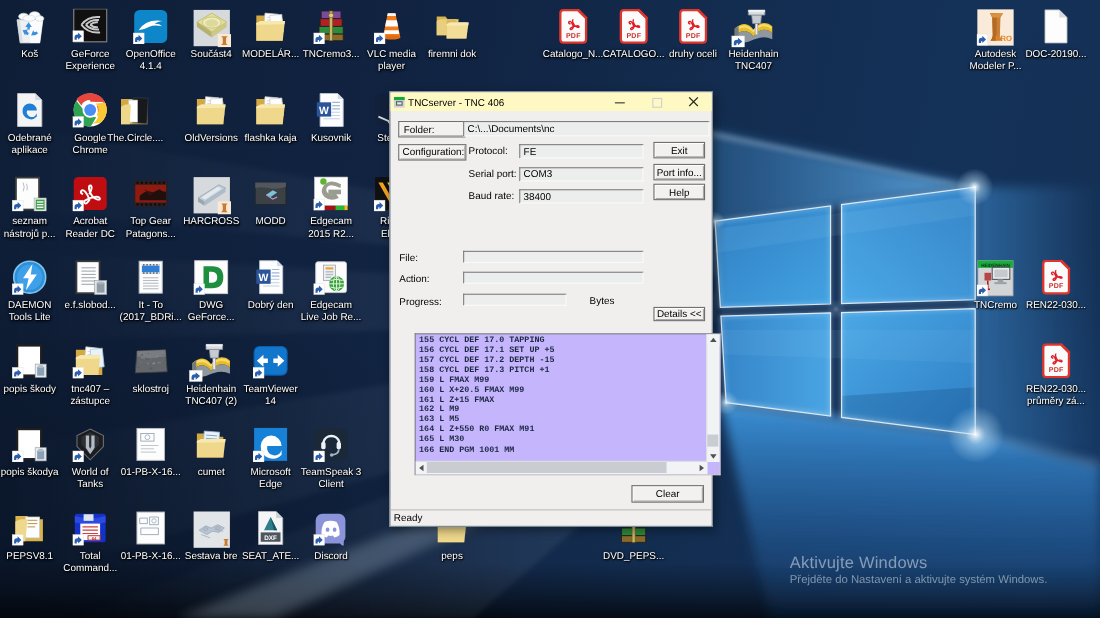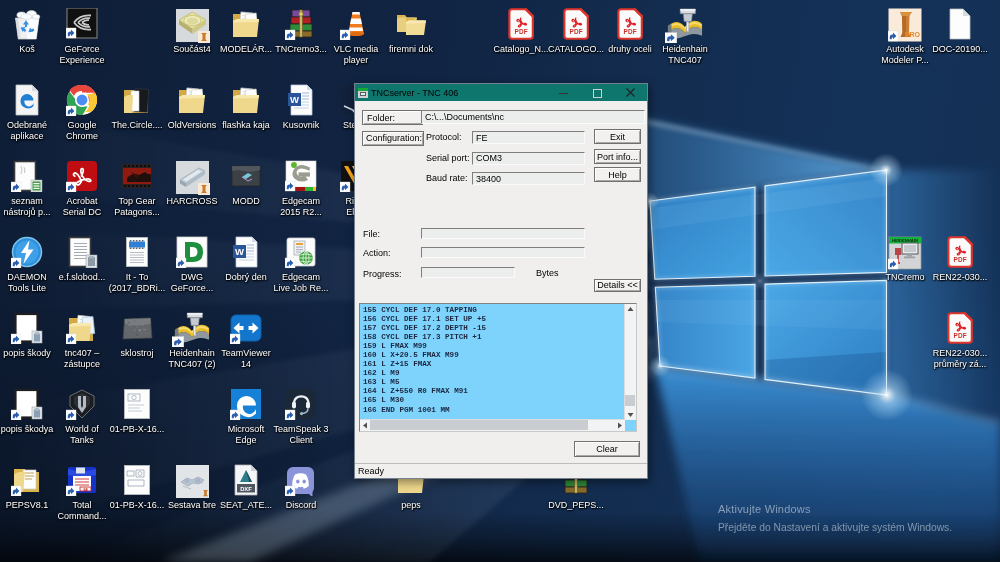--- a/index.html
+++ b/index.html
@@ -6,38 +6,38 @@
 background:
  linear-gradient(to bottom, rgba(0,0,0,0) 0%, rgba(0,0,0,0) 91%, rgba(4,9,16,.45) 96%, rgba(2,4,8,.8) 100%),
  radial-gradient(330px 300px at 1010px 440px, rgba(28,84,150,.25), rgba(28,84,150,0) 72%),
  radial-gradient(700px 600px at 0px 620px, rgba(2,6,12,.5), rgba(2,6,12,0) 70%),
  linear-gradient(100deg, #0f1e37 0%, #112443 40%, #132d50 62%, #143158 80%, #143055 94%, #132e52 100%);}
 .bgsvg{position:absolute;left:0;top:0;}
 .cell{position:absolute;width:80px;text-align:center;}
 .ich{display:flex;align-items:flex-start;justify-content:center;}
 .lb{margin-top:1px;font-size:9px;line-height:10.5px;color:#fff;
  text-shadow:0 1px 2px rgba(0,0,0,.95),0 0 3px rgba(0,0,0,.7),1px 1px 1px rgba(0,0,0,.8);}
-.wm1{position:absolute;left:718px;top:503px;font-size:11px;color:rgba(200,212,224,.62);letter-spacing:.2px;}
+.wm1{position:absolute;left:718px;top:503px;font-size:15px;color:rgba(200,212,224,.62);letter-spacing:.2px;}
 .wm2{position:absolute;left:718px;top:521.5px;font-size:10.3px;color:rgba(200,212,224,.60);}
 .win{position:absolute;left:354px;top:83px;width:292px;height:394px;background:#f0efed;
  border:1px solid #72808f;box-shadow:2px 3px 9px rgba(0,0,0,.45);font-size:9px;color:#111;}
-.tbar{position:absolute;left:0;top:0;width:100%;height:17px;background:#0f766e;}
+.tbar{position:absolute;left:0;top:0;width:100%;height:17px;background:#fef9c3;}
 .ticon{position:absolute;left:3px;top:3.5px;}
 .ttxt{position:absolute;left:16px;top:4px;font-size:9px;color:#000;}
 .tmin{position:absolute;left:204px;top:9px;width:9px;height:1.4px;background:#333;}
 .tmax{position:absolute;left:238px;top:4.5px;width:7px;height:7px;border:1px solid #cfcfcf;}
 .tclose{position:absolute;left:271px;top:4px;}
 .btn{position:absolute;background:#f2f1ef;border:1px solid #707070;
  box-shadow:inset 1px 1px 0 #fdfdfd, inset -1px -1px 0 #a8a8a8;
  font-size:9px;color:#000;text-align:center;display:flex;align-items:center;justify-content:center;}
 .btn[style*="text-align:left"]{justify-content:flex-start;}
 .fld{position:absolute;background:#eceded;border:1px solid;border-color:#7e7e7e #fafafa #fafafa #7e7e7e;
  font-size:9px;color:#000;padding-left:3px;display:flex;align-items:center;}
 .lab{position:absolute;font-size:9px;color:#000;}
-.list{position:absolute;left:4px;top:219px;width:275.5px;height:126.5px;background:#7dd3fc;border:1px solid;border-color:#828282 #c8c8c8 #c8c8c8 #828282;}
+.list{position:absolute;left:22px;top:219px;width:275.5px;height:126.5px;background:#c4b5fd;border:1px solid;border-color:#828282 #c8c8c8 #c8c8c8 #828282;}
 .code{position:absolute;left:3px;top:2px;font-family:"Liberation Mono",monospace;font-size:7.6px;line-height:9.05px;font-weight:bold;color:#1c2740;white-space:pre;}
 .vsb{position:absolute;right:0;top:0;width:11px;height:115.5px;background:#f2f3f5;border-left:1px solid #dcdcdc;}
 .hsb{position:absolute;left:0;bottom:0;width:264.5px;height:11px;background:#f2f3f5;border-top:1px solid #dcdcdc;}
 .sbtn{position:absolute;width:10px;height:10px;background:#f2f3f5;}
 .vsb .sbtn{width:11px;}
 .hsb .sbtn{height:11px;}
 .thumb{position:absolute;left:0.5px;width:10px;background:#c9cdd2;}
 .thumbh{position:absolute;top:0.5px;height:10px;background:#c9cdd2;}
 .sline{position:absolute;left:0;top:379px;width:100%;height:1px;background:#bdbdbd;}
 .ready{position:absolute;left:3px;top:382px;font-size:9px;color:#000;}
@@ -174,20 +174,36 @@
               <rect x="0" y="20" width="10" height="10" fill="#fff" stroke="#e0e0e0" stroke-width="0.4"></rect>
               <path d="M1.8 28.2 L1.8 26.0 Q1.8 23.4 4.4 23.4 L5.0 23.4 L5.0 21.6 L8.4 24.9 L5.0 28.2 L5.0 26.4 L4.2 26.4 Q3.8 26.4 3.8 27.2 L3.8 28.2 Z" fill="#2b5fae"></path>
             </g>
           </svg></span>
       </div>
       <div class="lb">
         <div>GeForce</div>
         <div>Experience</div>
       </div>
     </div>
+<div class="cell" style="left:97px;top:8.0px">
+      <div class="ich" style="height:35px">
+        <span style="display:inline-block;width:32px;height:32px"><svg width="32" height="32" viewBox="0 0 32 32">
+            <rect x="1" y="1" width="30" height="30" rx="5" fill="#0e86ca"></rect>
+            <path d="M5 19.5 q6.5 -10.5 21.5 -8.5 q-5 0.8 -7 2.6 q4.5 -0.3 6.8 2.2 q-7.5 -1.6 -11.5 0.6 q-5 2.8 -9.8 3.1 z" fill="#fff"></path>
+            <g>
+              <rect x="0" y="22" width="10" height="10" fill="#fff" stroke="#e0e0e0" stroke-width="0.4"></rect>
+              <path d="M1.8 30.2 L1.8 28.0 Q1.8 25.4 4.4 25.4 L5.0 25.4 L5.0 23.6 L8.4 26.9 L5.0 30.2 L5.0 28.4 L4.2 28.4 Q3.8 28.4 3.8 29.2 L3.8 30.2 Z" fill="#2b5fae"></path>
+            </g>
+          </svg></span>
+      </div>
+      <div class="lb">
+        <div>OpenOffice</div>
+        <div>4.1.4</div>
+      </div>
+    </div>
 <div class="cell" style="left:152px;top:8.0px">
       <div class="ich" style="height:35px">
         <span style="display:inline-block;width:35px;height:35px"><svg width="35" height="35" viewBox="0 0 35 35">
             <rect x="1" y="1" width="33" height="33" fill="#d7dadc"></rect>
             <g>
               <path d="M17.5 4 L31 12 L17.5 21 L4 12 Z" fill="#e4e09a" stroke="#b9b464" stroke-width="0.7"></path>
               <path d="M4 12 L17.5 21 L17.5 26 L4 16.5 Z" fill="#b6b171"></path>
               <path d="M31 12 L17.5 21 L17.5 26 L31 16.5 Z" fill="#cdc984"></path>
               <ellipse cx="17.5" cy="12.5" rx="8.5" ry="5" fill="#efecc0" stroke="#b9b464" stroke-width="0.6"></ellipse>
               <ellipse cx="17.5" cy="13" rx="6" ry="3.4" fill="#ddd89c"></ellipse>
@@ -390,21 +406,21 @@
               <rect x="0" y="22" width="10" height="10" fill="#fff" stroke="#e0e0e0" stroke-width="0.4"></rect>
               <path d="M1.8 30.2 L1.8 28.0 Q1.8 25.4 4.4 25.4 L5.0 25.4 L5.0 23.6 L8.4 26.9 L5.0 30.2 L5.0 28.4 L4.2 28.4 Q3.8 28.4 3.8 29.2 L3.8 30.2 Z" fill="#2b5fae"></path>
             </g>
           </svg></span>
       </div>
       <div class="lb">
         <div>Google</div>
         <div>Chrome</div>
       </div>
     </div>
-<div class="cell" style="left:97px;top:84.0px">
+<div class="cell" style="left:83px;top:84.0px">
       <div class="ich" style="height:35px">
         <span style="display:inline-block;width:32px;height:32px"><svg width="32" height="32" viewBox="0 0 32 32">
             <path d="M3 6 L13 6 L15.5 9 L27 9 L27 29 L3 29 Z" fill="#d3a943"></path>
             <g transform="rotate(3 20 17)">
               <rect x="14" y="5" width="13" height="23" fill="#17191d" stroke="#3a3d42" stroke-width="0.6"></rect>
               <rect x="15.5" y="7" width="1.5" height="19" fill="#3c4047"></rect>
             </g>
             <rect x="10" y="7" width="8" height="20" fill="#fff" stroke="#c9c9c9" stroke-width="0.6"></rect>
             <path d="M3 13 L7 11 L12 11 L11 29 L3 29 Z" fill="#efd88c"></path>
           </svg></span>
@@ -506,21 +522,21 @@
             <rect x="1" y="1" width="30" height="30" rx="4" fill="#c00d12"></rect>
             <path d="M9.5 16.5 q-3 -1.2 -1.6 -2.9 q1.6 -1.7 4 1.2 q2.3 2.8 3.4 6.8 q-2.4 4.4 -4.4 3 q-1.7 -1.4 2 -3.2 q3.7 -1.9 7.2 -2.3 q3.7 -0.6 4.6 1 q0.7 1.7 -2 1.3 q-2.7 -0.5 -5 -3.4 q-2.3 -2.8 -2.8 -6.2 q-0.4 -3.1 1.2 -3.1 q1.5 0 1.1 2.7 q-0.4 2.5 -2.1 5.2" stroke="#fff" stroke-width="1.75" fill="none"></path>
             <g>
               <rect x="0" y="22" width="10" height="10" fill="#fff" stroke="#e0e0e0" stroke-width="0.4"></rect>
               <path d="M1.8 30.2 L1.8 28.0 Q1.8 25.4 4.4 25.4 L5.0 25.4 L5.0 23.6 L8.4 26.9 L5.0 30.2 L5.0 28.4 L4.2 28.4 Q3.8 28.4 3.8 29.2 L3.8 30.2 Z" fill="#2b5fae"></path>
             </g>
           </svg></span>
       </div>
       <div class="lb">
         <div>Acrobat</div>
-        <div>Serial DC</div>
+        <div>Reader DC</div>
       </div>
     </div>
 <div class="cell" style="left:97px;top:160.0px">
       <div class="ich" style="height:35px">
         <span style="display:inline-block;width:32px;height:32px"><svg width="32" height="32" viewBox="0 0 32 32">
             <rect x="1" y="4" width="30" height="24" fill="#2b2022"></rect>
             <rect x="2" y="8" width="28" height="16" fill="#8f1a10"></rect>
             <path d="M6 18 q6 -6 12 -3 l6 -3 q3 3 6 2 l0 8 l-24 0 z" fill="#200f0c"></path>
             <path d="M10 12 l8 4 l-3 2 z" fill="#3a120c"></path>
             <rect x="3" y="5.2" width="2" height="1.8" fill="#0c0a0a"></rect>
@@ -938,20 +954,36 @@
       <div class="ich" style="height:35px">
         <span style="display:inline-block;width:32px;height:32px"><svg width="32" height="32" viewBox="0 0 32 32">
             <rect x="3.5" y="1.5" width="25" height="29" fill="#fdfdfd" stroke="#b9bdc2" stroke-width="0.9"></rect>
             <rect x="7" y="6" width="12" height="7" fill="none" stroke="#8899aa" stroke-width="0.7"></rect>
             <circle cx="13" cy="9.5" r="2.2" fill="none" stroke="#8899aa" stroke-width="0.6"></circle>
             <path d="M7 17 h16 M7 20 h12 M7 23 h14" stroke="#aab4be" stroke-width="0.7"></path>
           </svg></span>
       </div>
       <div class="lb">
         <div>01-PB-X-16...</div>
+      </div>
+    </div>
+<div class="cell" style="left:152px;top:388.0px">
+      <div class="ich" style="height:35px">
+        <span style="display:inline-block;width:32px;height:32px"><svg width="32" height="32" viewBox="0 0 32 32">
+            <path d="M3 6 L13 6 L15.5 9 L27 9 L27 28 L3 28 Z" fill="#d3a943"></path>
+            <g transform="rotate(4 18 14)">
+              <rect x="9" y="4.5" width="14" height="17" fill="#eaf2fb" stroke="#9ab4d0" stroke-width="0.7"></rect>
+              <path d="M11 8 h10 M11 11 h10 M11 14 h8" stroke="#7e9cc0" stroke-width="0.8"></path>
+            </g>
+            <path d="M3 13 L7 11 L29 11 L27 28 L3 28 Z" fill="#efd88c"></path>
+            <path d="M3 13 L7 11 L29 11 L28.7 14 L3 14.5 Z" fill="#f7e8ae"></path>
+          </svg></span>
+      </div>
+      <div class="lb">
+        <div>cumet</div>
       </div>
     </div>
 <div class="cell" style="left:206px;top:388.0px">
       <div class="ich" style="height:35px">
         <span style="display:inline-block;width:32px;height:32px"><svg width="32" height="32" viewBox="0 0 32 32">
             <rect x="1" y="1" width="30" height="30" fill="#1781d7"></rect>
             <path d="M7 17.5 a9.5 9.5 0 1 1 19 0 l-13 0 a6.5 6.5 0 0 0 13 3.5 l0 4.5 a11 11 0 0 1 -19 -8 z" fill="#fff"></path>
             <g>
               <rect x="0" y="22" width="10" height="10" fill="#fff" stroke="#e0e0e0" stroke-width="0.4"></rect>
               <path d="M1.8 30.2 L1.8 28.0 Q1.8 25.4 4.4 25.4 L5.0 25.4 L5.0 23.6 L8.4 26.9 L5.0 30.2 L5.0 28.4 L4.2 28.4 Q3.8 28.4 3.8 29.2 L3.8 30.2 Z" fill="#2b5fae"></path>

